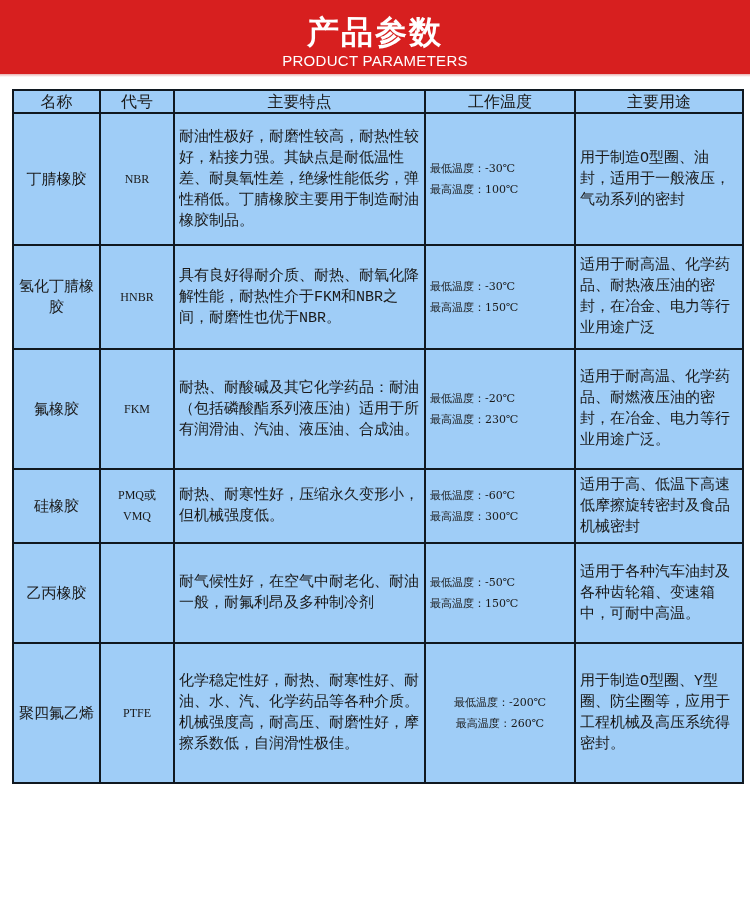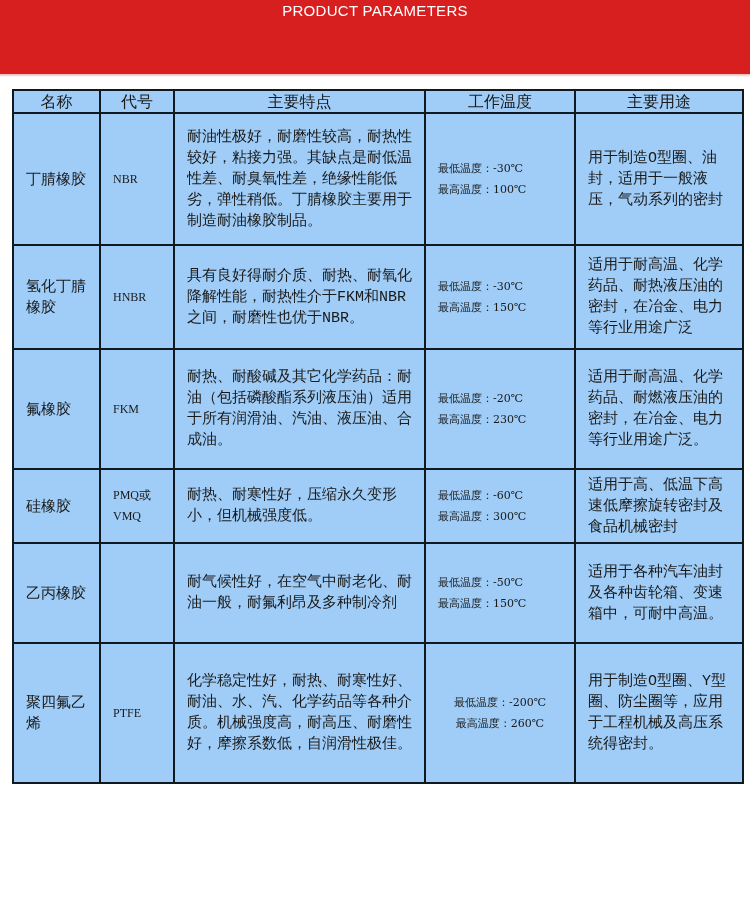--- a/index.html
+++ b/index.html
@@ -10,35 +10,36 @@
   .banner-title { font-family: "DejaVu Sans", "Liberation Sans", sans-serif;
                   font-weight: bold; font-size: 32px; line-height: 36px;
                   padding-top: 14px; letter-spacing: 2px; }
   .banner-sub { font-family: "Liberation Sans", "DejaVu Sans", sans-serif;
                 font-size: 15px; line-height: 18px; margin-top: 2px; letter-spacing: 0.3px; }
   .banner-shadow { position: absolute; left: 0; top: 74px; width: 750px; height: 3px;
                    background: linear-gradient(#e8b0b0, #ffffff); }
   table.params { position: absolute; left: 12px; top: 89px; width: 730px;
                  border-collapse: collapse; table-layout: fixed;
                  background: #9fcdf7; color: #1a1a1a; font-size: 15px; }
-  table.params td, table.params th { border: 2px solid #101820; padding: 0 12px;
+  table.params td, table.params th { border: 2px solid #101820; padding: 0 4px;
                  vertical-align: middle; line-height: 21px; overflow: hidden; }
   table.params th { font-weight: normal; font-size: 16px; height: 20px; text-align: center; }
-  td.c-name, td.c-code { }
+  td.c-name, td.c-code { text-align: center; }
   td.c-code { font-family: "Liberation Serif", "DejaVu Serif", serif; font-size: 12px; }
   td.c-feat, td.c-use { text-align: left; word-break: break-all; font-family: Liberation Mono, monospace; }
   td.c-temp { text-align: left; white-space: nowrap; font-size: 11px; }
   td.c-temp.center { text-align: center; white-space: normal; }
   .line { display: block; }
   .cell-clip { overflow: hidden; }
 </style>
 </head>
 <body>
 
 <div class="banner">
+  <div class="banner-title">产品参数</div>
   <div class="banner-sub">PRODUCT PARAMETERS</div>
 </div>
 <div class="banner-shadow"></div>
 
 <table class="params">
   <colgroup>
     <col style="width:87px">
     <col style="width:74px">
     <col style="width:251px">
     <col style="width:150px">

